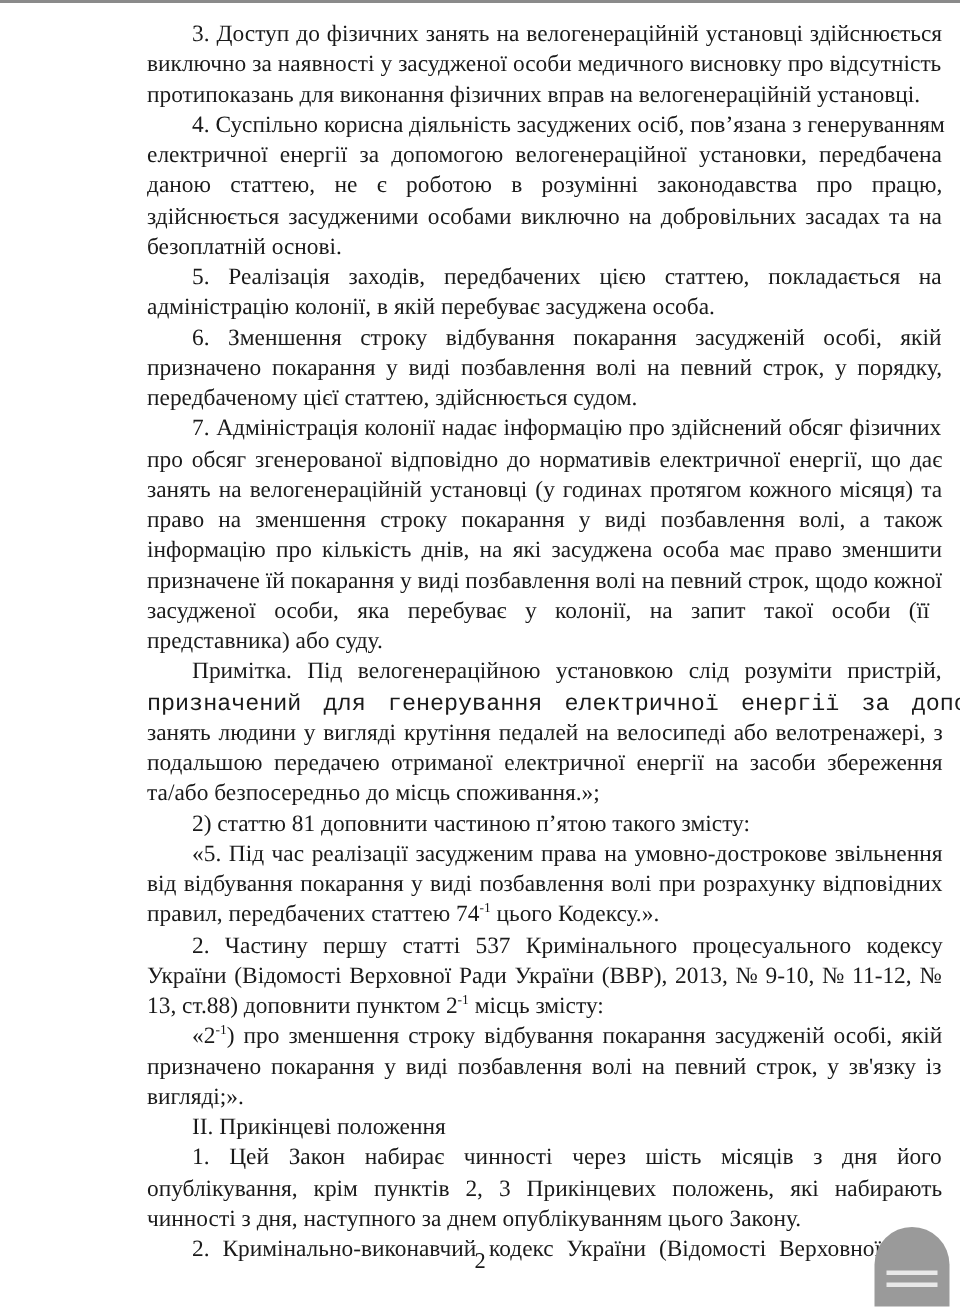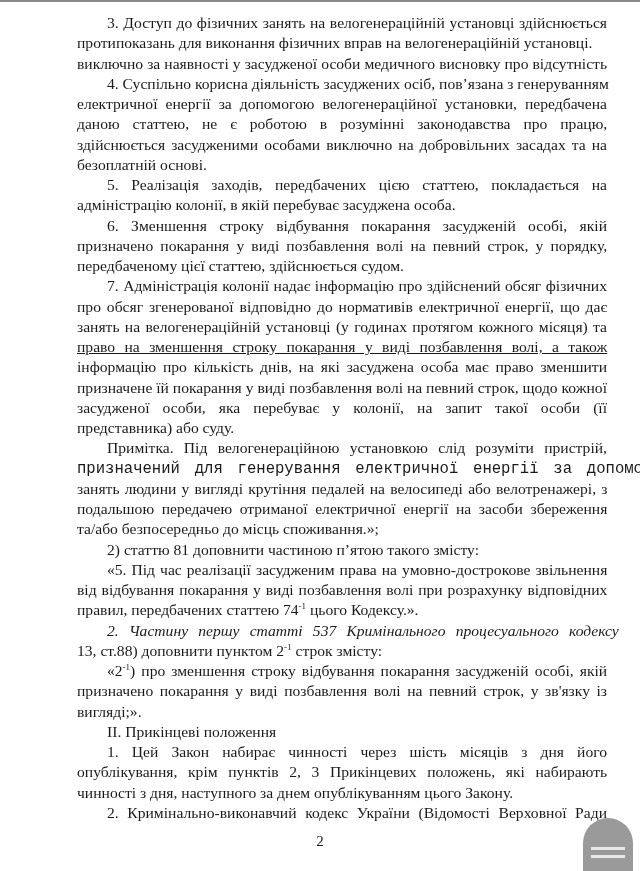--- a/index.html
+++ b/index.html
@@ -7,71 +7,72 @@
     width:640px; height:871px; overflow:hidden; position:relative;
     background:#ffffff;
     font-family:"Liberation Serif", "DejaVu Serif", serif;
     color:#1a1a1a;
   }
   .top-rule { position:absolute; left:0; top:0; width:640px; height:2px; background:#8a8a8a; }
   .page {
     position:absolute; left:77px; top:13px; width:530px;
     font-size:15.6px; line-height:20.25px;
   }
-  .ln { display:block; text-align:justify; text-align-last:justify; white-space:nowrap; }
+  .ln { display:block; text-align:justify; text-align-last:justify; white-space:nowrap;margin-left:21px; }
   .ln.end { text-align-last:left; }
   .ln.ind { padding-left:30px; }
   sup { font-size:9px; line-height:0; vertical-align:6px; }
   .page-num { position:absolute; left:0; top:833px; width:640px; text-align:center; font-size:15px; }
   .scroll-handle {
     position:absolute; left:583px; top:818px; width:50px; height:60px;
     background:#9a9a9a; border-radius:25px 25px 0 0;
   }
   .scroll-handle .bar { position:absolute; left:8px; width:34px; height:3px; background:#e8e8e8; }
   .scroll-handle .b1 { top:29px; }
   .scroll-handle .b2 { top:37px; }
 </style>
 </head>
 <body>
 
 <div class="top-rule"></div>
 
 <div class="page" id="page">
     <span class="ln ind" style="white-space: nowrap; display: block; word-spacing: 0.75px;">3. Доступ до фізичних занять на велогенераційній установці здійснюється</span>
+    <span class="ln" style="white-space: nowrap; display: block; word-spacing: 0.111111px;">виключно за наявності у засудженої особи медичного висновку про відсутність</span>
     <span class="ln end">протипоказань для виконання фізичних вправ на велогенераційній установці.</span>
-    <span class="ln" style="white-space: nowrap; display: block; word-spacing: 0.111111px;">виключно за наявності у засудженої особи медичного висновку про відсутність</span>
     <span class="ln ind" style="white-space: nowrap; display: block;">4. Суспільно корисна діяльність засуджених осіб, пов’язана з генеруванням</span>
     <span class="ln" style="white-space: nowrap; display: block; word-spacing: 4.16667px;">електричної енергії за допомогою велогенераційної установки, передбачена</span>
     <span class="ln" style="white-space: nowrap; display: block; word-spacing: 9px;">даною статтею, не є роботою в розумінні законодавства про працю,</span>
     <span class="ln" style="white-space: nowrap; display: block; word-spacing: 2.125px;">здійснюється засудженими особами виключно на добровільних засадах та на</span>
     <span class="ln end">безоплатній основі.</span>
     <span class="ln ind" style="white-space: nowrap; display: block; word-spacing: 8.57143px;">5. Реалізація заходів, передбачених цією статтею, покладається на</span>
     <span class="ln end">адміністрацію колонії, в якій перебуває засуджена особа.</span>
     <span class="ln ind" style="white-space: nowrap; display: block; word-spacing: 8.42857px;">6. Зменшення строку відбування покарання засудженій особі, якій</span>
     <span class="ln" style="white-space: nowrap; display: block; word-spacing: 3.2px;">призначено покарання у виді позбавлення волі на певний строк, у порядку,</span>
     <span class="ln end">передбаченому цієї статтею, здійснюється судом.</span>
     <span class="ln ind" style="white-space: nowrap; display: block; word-spacing: 0.5px;">7. Адміністрація колонії надає інформацію про здійснений обсяг фізичних</span>
     <span class="ln" style="white-space: nowrap; display: block; word-spacing: 2px;">про обсяг згенерованої відповідно до нормативів електричної енергії, що дає</span>
     <span class="ln" style="white-space: nowrap; display: block; word-spacing: 1.44444px;">занять на велогенераційній установці (у годинах протягом кожного місяця) та</span>
-    <span class="ln" style="white-space: nowrap; display: block; word-spacing: 5.5px; text-decoration: underline;">право на зменшення строку покарання у виді позбавлення волі, а також</span>
+    <span class="ln" style="white-space: nowrap; display: block; word-spacing: 5.5px;">право на зменшення строку покарання у виді позбавлення волі, а також</span>
     <span class="ln" style="white-space: nowrap; display: block; word-spacing: 2.9px;">інформацію про кількість днів, на які засуджена особа має право зменшити</span>
     <span class="ln" style="white-space: nowrap; display: block;">призначене їй покарання у виді позбавлення волі на певний строк, щодо кожної</span>
     <span class="ln" style="white-space: nowrap; display: block; word-spacing: 8.36364px;">засудженої особи, яка  перебуває у колонії, на запит такої особи (її</span>
     <span class="ln end">представника) або суду.</span>
     <span class="ln ind" style="white-space: nowrap; display: block; word-spacing: 6.33333px;">Примітка. Під велогенераційною установкою слід розуміти пристрій,</span>
     <span class="ln" style="white-space: nowrap; display: block; word-spacing: 5.42857px; font-family: Liberation Mono, monospace;">призначений для генерування електричної енергії за допомогою фізичних</span>
     <span class="ln" style="white-space: nowrap; display: block; word-spacing: 1.3px;">занять людини у вигляді крутіння педалей на велосипеді або велотренажері, з</span>
     <span class="ln" style="white-space: nowrap; display: block; word-spacing: 3.71429px;">подальшою передачею отриманої електричної енергії на засоби збереження</span>
     <span class="ln end">та/або безпосередньо до місць споживання.»;</span>
     <span class="ln ind end">2) статтю 81 доповнити частиною п’ятою такого змісту:</span>
     <span class="ln ind" style="white-space: nowrap; display: block; word-spacing: 1.125px;">«5. Під час реалізації засудженим права на умовно-дострокове звільнення</span>
     <span class="ln" style="white-space: nowrap; display: block; word-spacing: 1px;">від відбування покарання у виді позбавлення волі при розрахунку відповідних</span>
     <span class="ln end"><span>правил, передбачених статтею 74</span><sup>-1</sup><span> цього Кодексу.».</span></span>
-    <span class="ln ind" style="white-space: nowrap; display: block; word-spacing: 6.28571px; font-style: italic;">2. Частину першу статті 537 Кримінального процесуального кодексу</span>
-    <span class="ln end"><span>13, ст.88) доповнити пунктом 2</span><sup>-1</sup><span> строк змісту:</span></span>
+    <span class="ln ind" style="white-space: nowrap; display: block; word-spacing: 6.28571px;">2. Частину першу статті 537 Кримінального процесуального кодексу</span>
+    <span class="ln" style="white-space: nowrap; display: block; word-spacing: 1.27273px;">України (Відомості Верховної Ради України (ВВР), 2013, № 9-10, № 11-12, №</span>
+    <span class="ln end"><span>13, ст.88) доповнити пунктом 2</span><sup>-1</sup><span> місць змісту:</span></span>
     <span class="ln ind" style="white-space: nowrap; display: block; word-spacing: 2.125px;"><span>«2</span><sup>-1</sup><span>) про зменшення строку відбування покарання засудженій особі, якій</span></span>
     <span class="ln" style="white-space: nowrap; display: block; word-spacing: 2.63636px;">призначено покарання у виді позбавлення волі на певний строк, у зв'язку із</span>
     <span class="ln end">вигляді;».</span>
     <span class="ln ind end">ІІ. Прикінцеві положення</span>
     <span class="ln ind" style="white-space: nowrap; display: block; word-spacing: 9.2px;">1. Цей Закон набирає чинності через шість місяців з дня його</span>
     <span class="ln" style="white-space: nowrap; display: block; word-spacing: 6.75px;">опублікування, крім пунктів 2, 3 Прикінцевих положень, які набирають</span>
     <span class="ln end">чинності з дня, наступного за днем опублікуванням цього Закону.</span>
     <span class="ln ind" style="white-space: nowrap; display: block; word-spacing: 4.66667px;">2. Кримінально-виконавчий кодекс України (Відомості Верховної Ради</span>
   </div>
 

